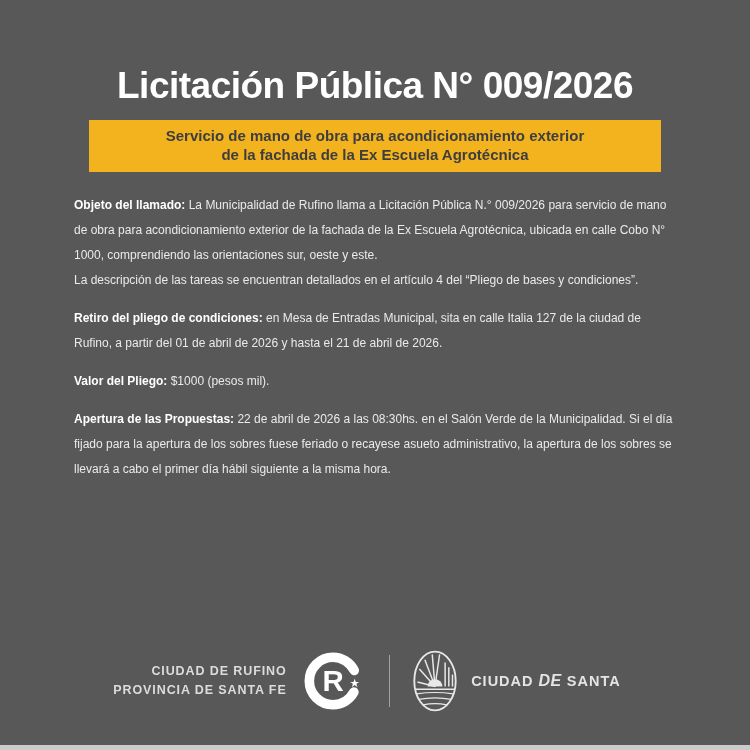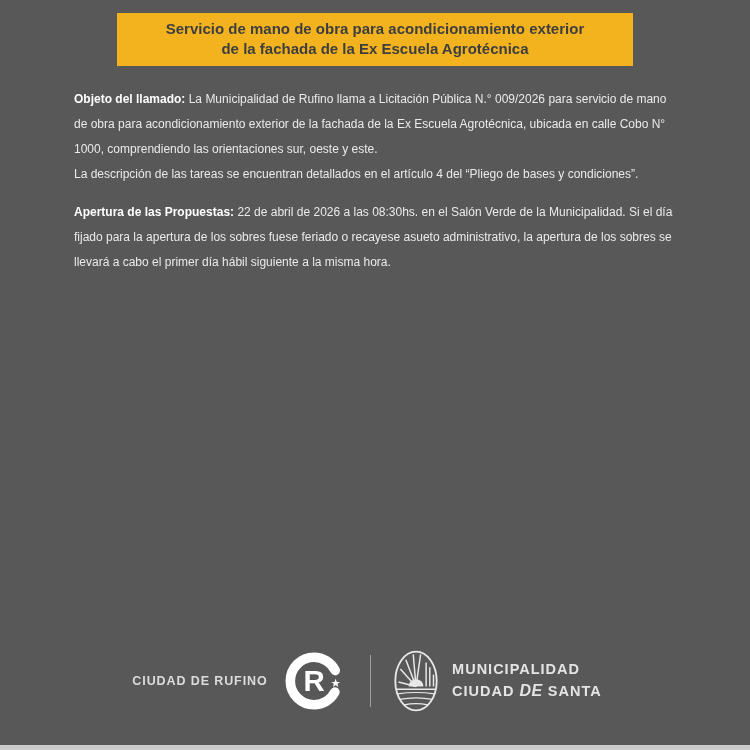--- a/index.html
+++ b/index.html
@@ -16,21 +16,21 @@
     padding-top:66px;
     text-align:center;
     color:#ffffff;
     font-size:37px;
     font-weight:800;
     letter-spacing:-0.5px;
     line-height:1.1;
   }
   .banner{
     margin:13px auto 0 auto;
-    width:516px;
+    width:572px;
     background:#F2B31E;
     color:#3E3E40;
     font-size:15px;
     font-weight:700;
     text-align:center;
     line-height:1.32;
     padding:6px 0 7px 0;
     white-space:pre-line;
   }
   .content{
@@ -97,34 +97,38 @@
     left:0;bottom:0;
     width:100%;height:5px;
     background:#CBCBCC;
   }
 </style>
 </head>
 <body>
 
 <div class="page">
 
+  <h1 class="page-title">Licitación Pública N° 009/2026</h1>
 
   <div class="banner">Servicio de mano de obra para acondicionamiento exterior
 de la fachada de la Ex Escuela Agrotécnica</div>
 
   <div class="content">
     <p class="section"><strong>Objeto del llamado:</strong><span class="sec-text"> La Municipalidad de Rufino llama a Licitación Pública N.° 009/2026 para servicio de mano de obra para acondicionamiento exterior de la fachada de la Ex Escuela Agrotécnica, ubicada en calle Cobo N° 1000, comprendiendo las orientaciones sur, oeste y este.
 La descripción de las tareas se encuentran detallados en el artículo 4 del “Pliego de bases y condiciones”.</span></p>
+    <p class="section"><strong>Retiro del pliego de condiciones:</strong><span class="sec-text"> en Mesa de Entradas Municipal, sita en calle Italia 127 de la ciudad de Rufino, a partir del 01 de abril de 2026 y hasta el 21 de abril de 2026.</span></p>
+    <p class="section"><strong>Valor del Pliego:</strong><span class="sec-text"> $1000 (pesos mil).</span></p>
     <p class="section"><strong>Apertura de las Propuestas:</strong><span class="sec-text"> 22 de abril de 2026 a las 08:30hs. en el Salón Verde de la Municipalidad. Si el día fijado para la apertura de los sobres fuese feriado o recayese asueto administrativo, la apertura de los sobres se llevará a cabo el primer día hábil siguiente a la misma hora.</span></p>
   </div>
 
   <div class="footer">
 
     <div class="footer-left-text">
       <div>CIUDAD DE RUFINO</div>
+      <div>PROVINCIA DE SANTA FE</div>
     </div>
 
     <svg class="cr-logo" viewBox="0 0 100 100" aria-hidden="true">
 
       <circle cx="50" cy="50" r="37" fill="none" stroke="#FFFFFF" stroke-width="15" stroke-linecap="round" stroke-dasharray="196 37" stroke-dashoffset="-18"></circle>
 
       <text x="50" y="66" text-anchor="middle" fill="#FFFFFF" font-family="Liberation Sans, sans-serif" font-size="46" font-weight="bold">R</text>
 
       <text x="84" y="60" text-anchor="middle" fill="#FFFFFF" font-family="DejaVu Sans, sans-serif" font-size="18">★</text>
     </svg>
@@ -153,21 +157,20 @@
 
         <g stroke-width="2.6">
           <path d="M10 98 Q50 92 90 98"></path>
           <path d="M14 110 Q50 103 86 110"></path>
           <path d="M24 122 Q50 116 76 122"></path>
         </g>
       </g>
     </svg>
 
     <div class="footer-right-text">
-      <div>MUNICIPALIDAD</div>
       <div><span>CIUDAD </span><span class="small-de">DE</span><span> SANTA</span></div>
     </div>
 
   </div>
 
   <div class="bottom-strip"></div>
 
 </div>
 
 </body></html>

